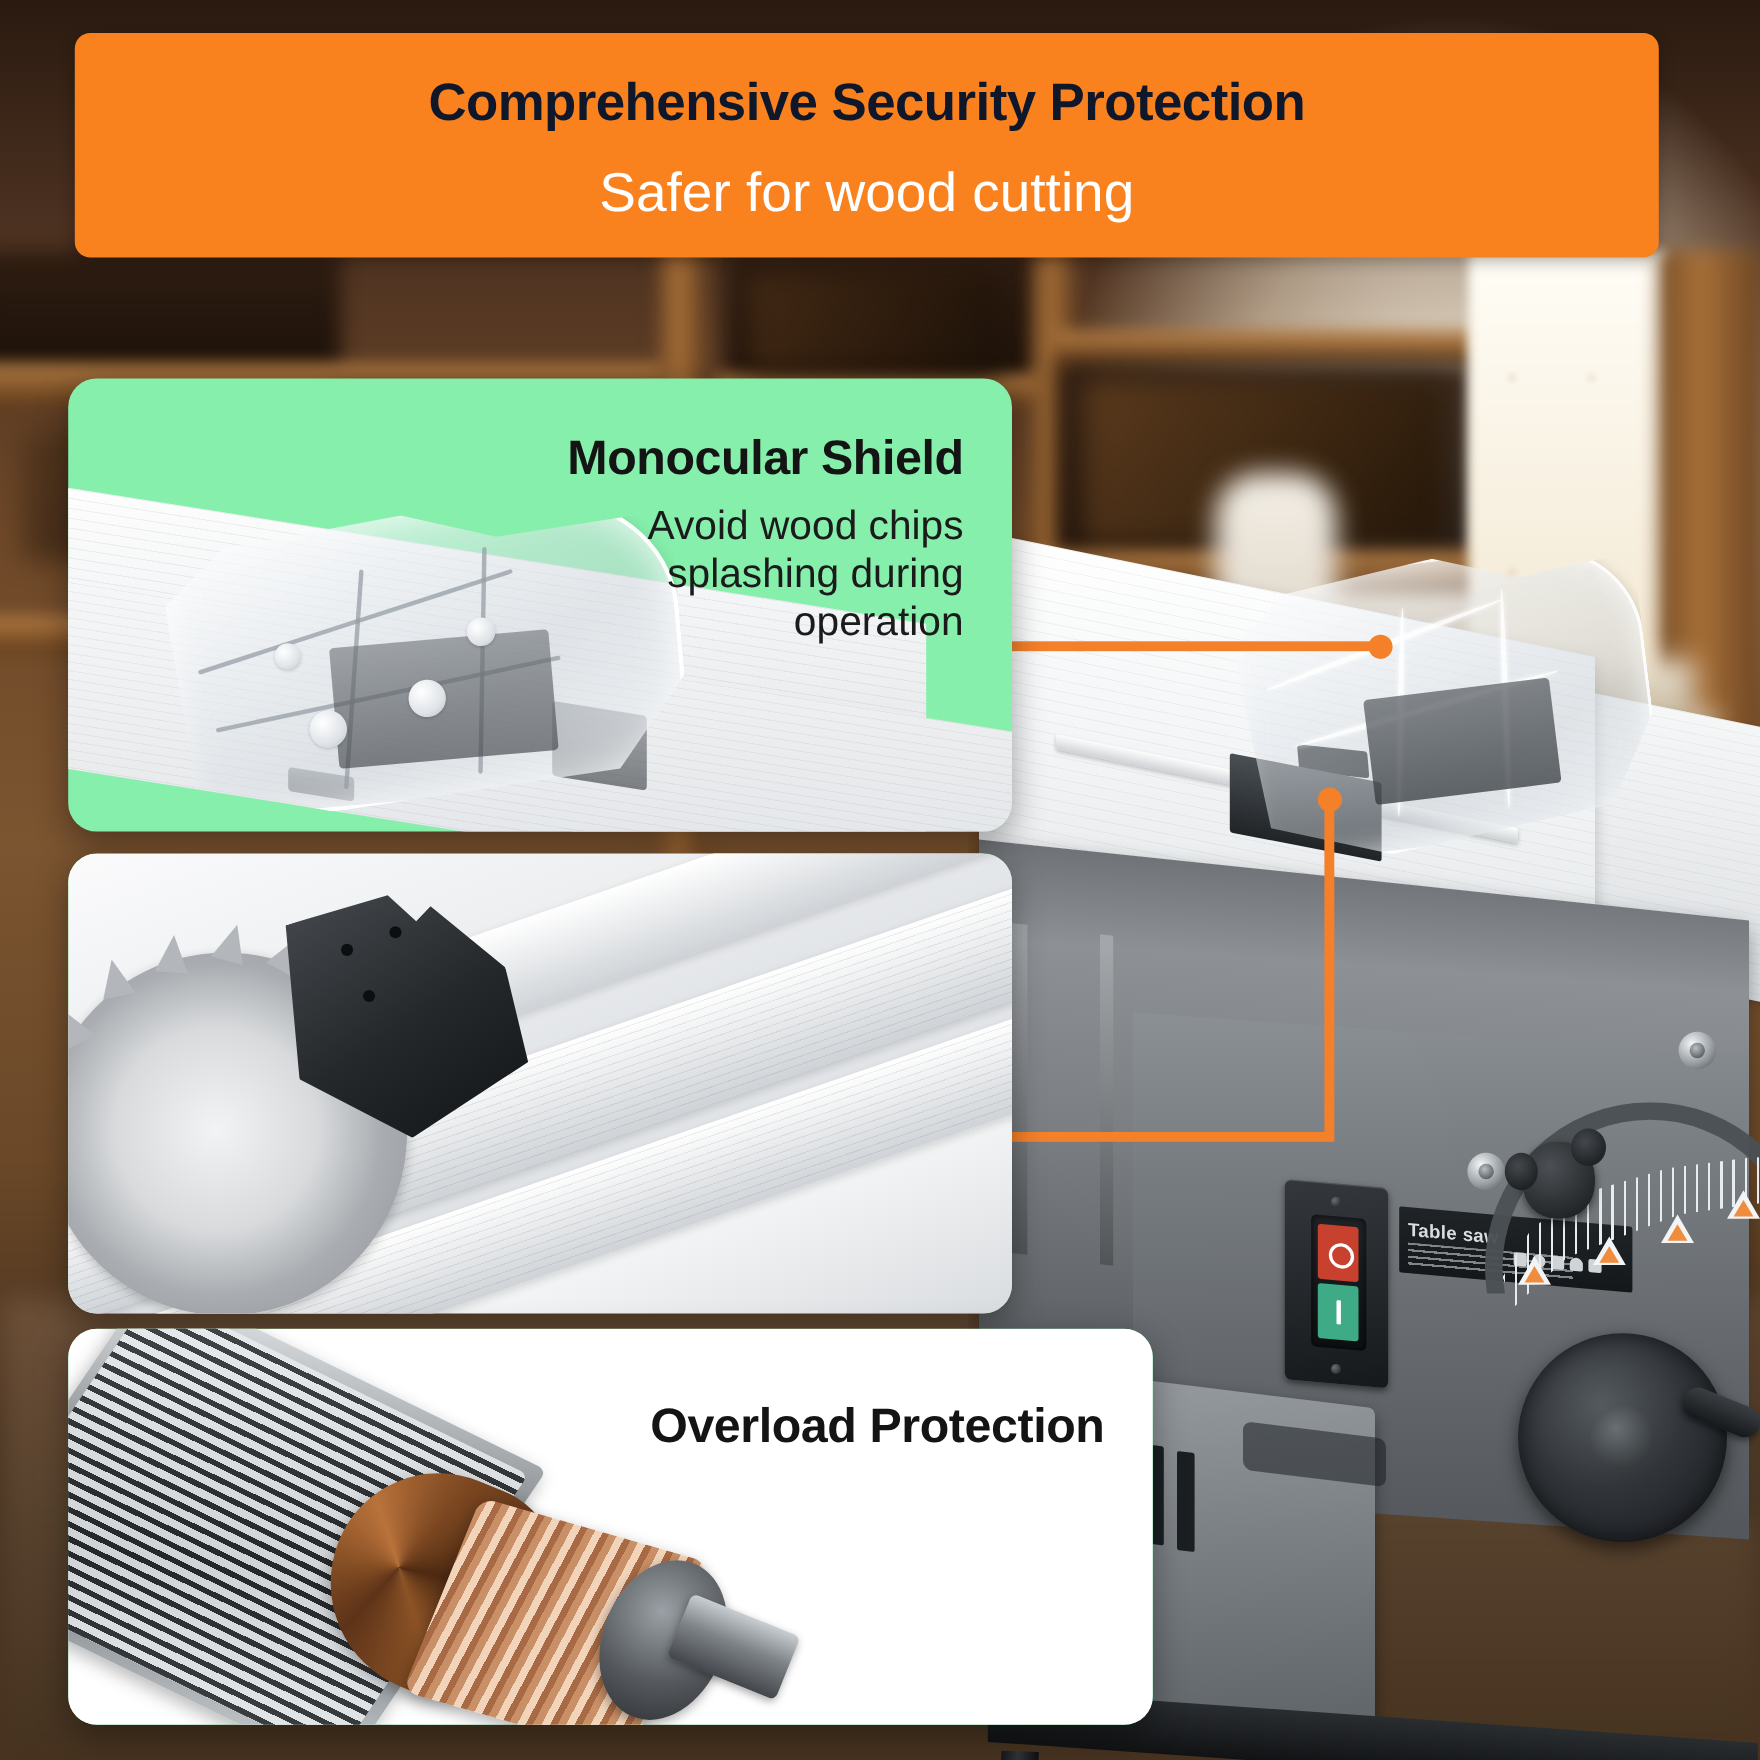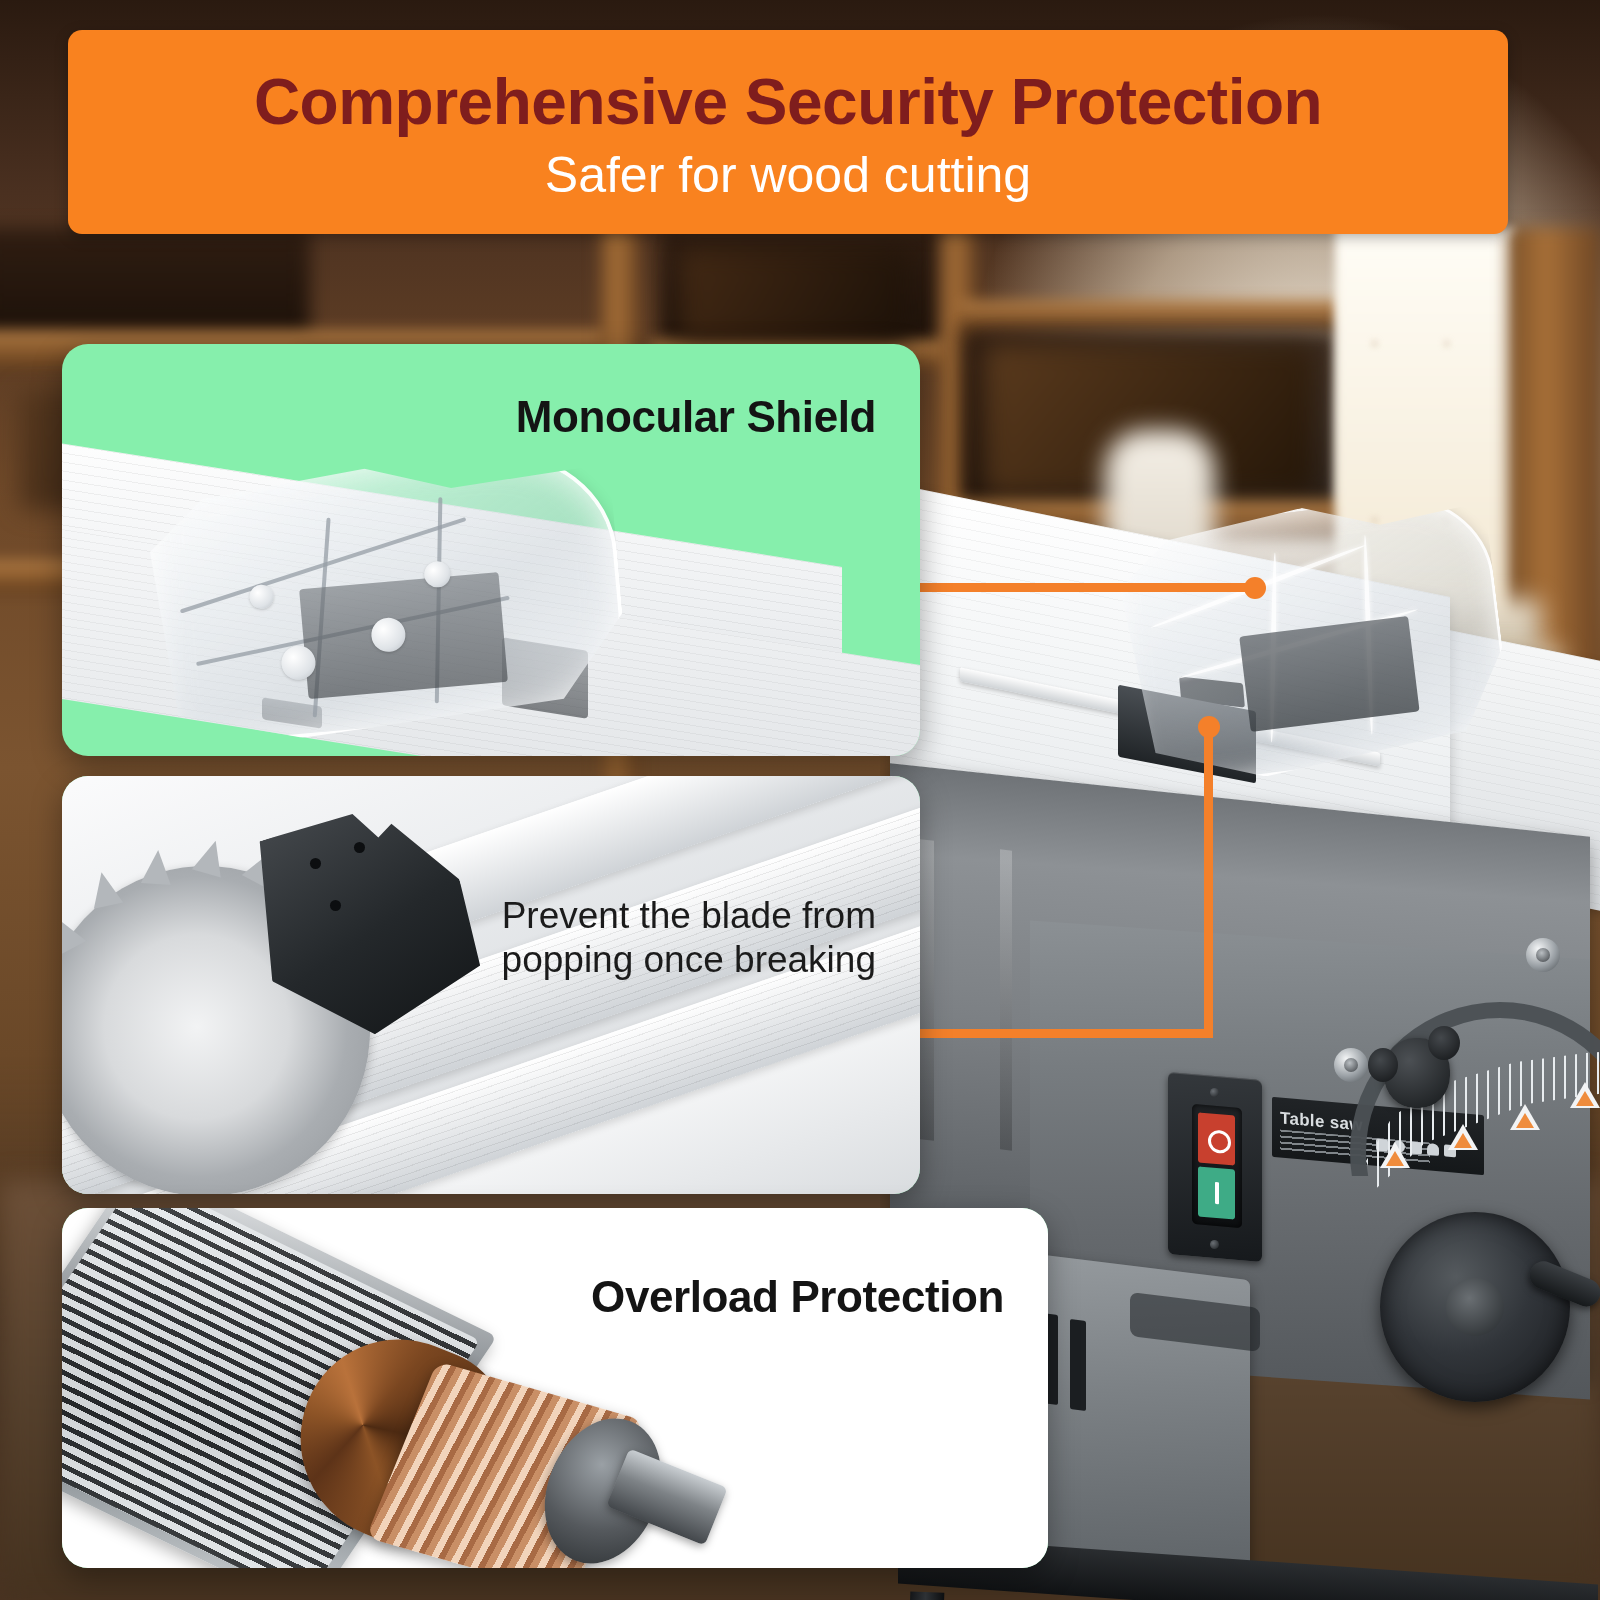--- a/index.html
+++ b/index.html
@@ -237,21 +237,21 @@
   .dot{ position:absolute; width:22px;height:22px;border-radius:50%;background:#f4802a;}
 
   
   #banner{
     position:absolute; left:68px; top:30px; width:1440px; height:204px;
     background:#f9821f; border-radius:14px;
     box-shadow:0 4px 14px rgba(0,0,0,.28);
   }
   #banner h1{
     position:absolute; left:0; right:0; top:40px; text-align:center;
-    color:#7f1d1d; font-size:64px; font-weight:700; letter-spacing:-.5px; line-height:1;
+    color:#0f172a; font-size:48px; font-weight:700; letter-spacing:-.5px; line-height:1;
   }
   #banner h2{
     position:absolute; left:0; right:0; top:120px; text-align:center;
     color:#fff; font-size:50px; font-weight:400; line-height:1;
   }
 </style>
 </head>
 <body>
 
 <div id="bg">
@@ -383,20 +383,23 @@
     <div class="wire" style="left:168px;top:50px;width:4px;height:200px;transform:rotate(9deg);"></div>
     <div class="wire" style="left:286px;top:40px;width:4px;height:206px;transform:rotate(6deg);"></div>
     <div class="innerdark" style="left:150px;top:120px;width:200px;height:110px;"></div>
     <div class="disc" style="left:126px;top:176px;width:34px;height:34px;"></div>
     <div class="disc" style="left:218px;top:156px;width:34px;height:34px;"></div>
     <div class="disc" style="left:100px;top:112px;width:24px;height:24px;"></div>
     <div class="disc" style="left:276px;top:104px;width:26px;height:26px;"></div>
   </div>
 
   <div class="card-title" style="right:44px;top:48px;font-size:44px;">Monocular Shield</div>
+  <div class="card-sub" style="right:44px;top:112px;width:420px;font-size:37px;">Avoid wood chips
+splashing during
+operation</div>
 </div>
 
 <div class="card" style="left:62px;top:776px;width:858px;height:418px;">
   <div class="c2-surface"></div>
   <div class="c2-band" style="left:-160px;top:182px;width:1180px;height:96px;"></div>
   <div class="c2-groove" style="left:-160px;top:186px;width:1180px;height:88px;"></div>
   <div class="c2-band" style="left:-160px;top:300px;width:1180px;height:82px;"></div>
   <div class="c2-groove" style="left:-160px;top:304px;width:1180px;height:74px;"></div>
   <div class="c2-band" style="left:-160px;top:56px;width:1180px;height:80px;"></div>
 
@@ -405,22 +408,20 @@
   <div class="c2-tooth" style="left:80px;top:74px;transform:rotate(4deg);"></div>
   <div class="c2-tooth" style="left:134px;top:64px;transform:rotate(16deg);"></div>
   <div class="c2-tooth" style="left:186px;top:74px;transform:rotate(28deg);"></div>
   <div class="c2-tooth" style="left:-12px;top:140px;transform:rotate(-28deg);"></div>
 
   <div class="c2-guard"></div>
   <div class="c2-hole" style="left:248px;top:82px;"></div>
   <div class="c2-hole" style="left:268px;top:124px;"></div>
   <div class="c2-hole" style="left:292px;top:66px;"></div>
 
-  <div class="card-sub" style="right:44px;top:118px;width:440px;font-size:37px;">Prevent the blade from
-popping once breaking</div>
 </div>
 
 <div class="card" style="left:62px;top:1208px;width:986px;height:360px;">
   <div class="c3-bg"></div>
   <div class="arm-core"></div>
   <div class="arm-lam" style="left:-30px;top:24px;width:380px;height:310px;border-radius:8px;"></div>
   <div class="arm-copper"></div>
   <div class="arm-comm"></div>
   <div class="arm-plate"></div>
   <div class="arm-shaft"></div>

